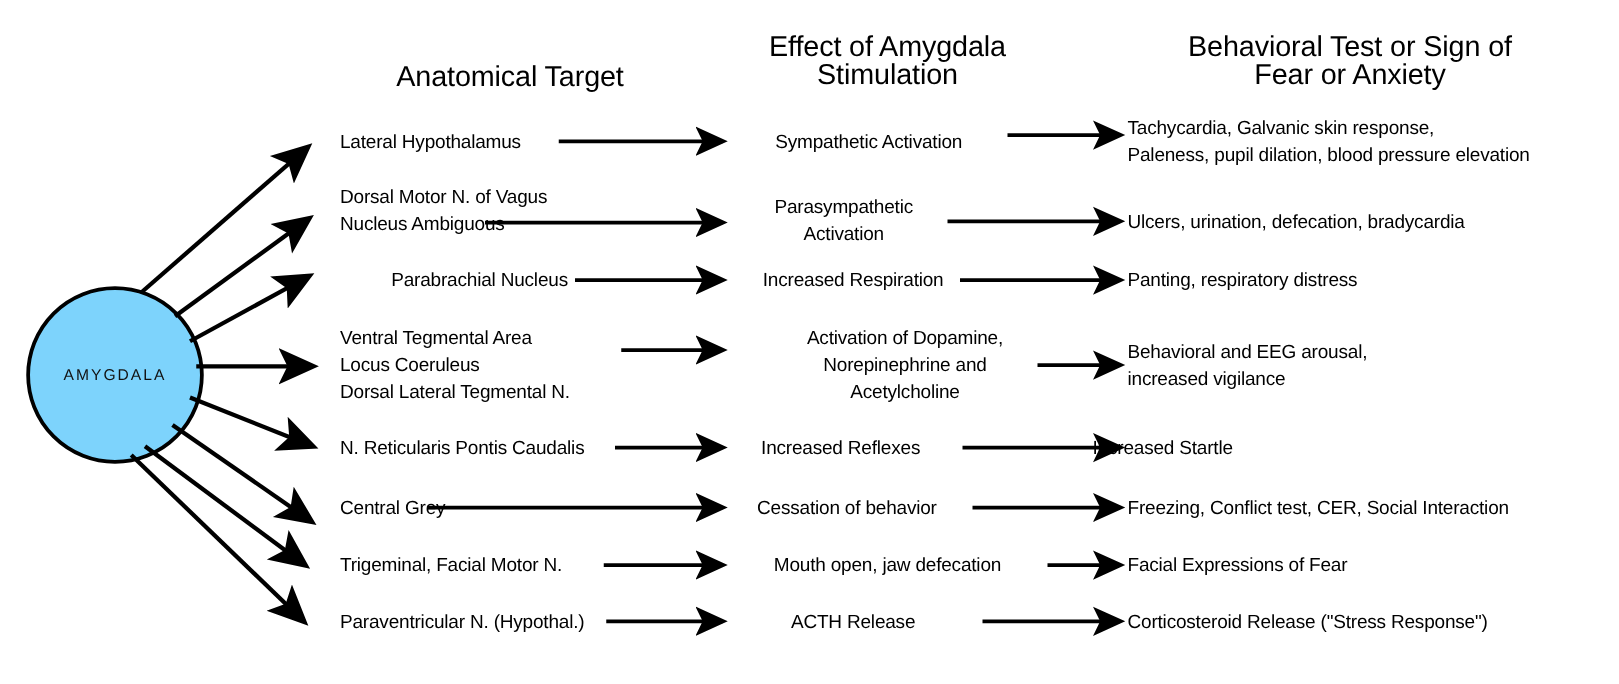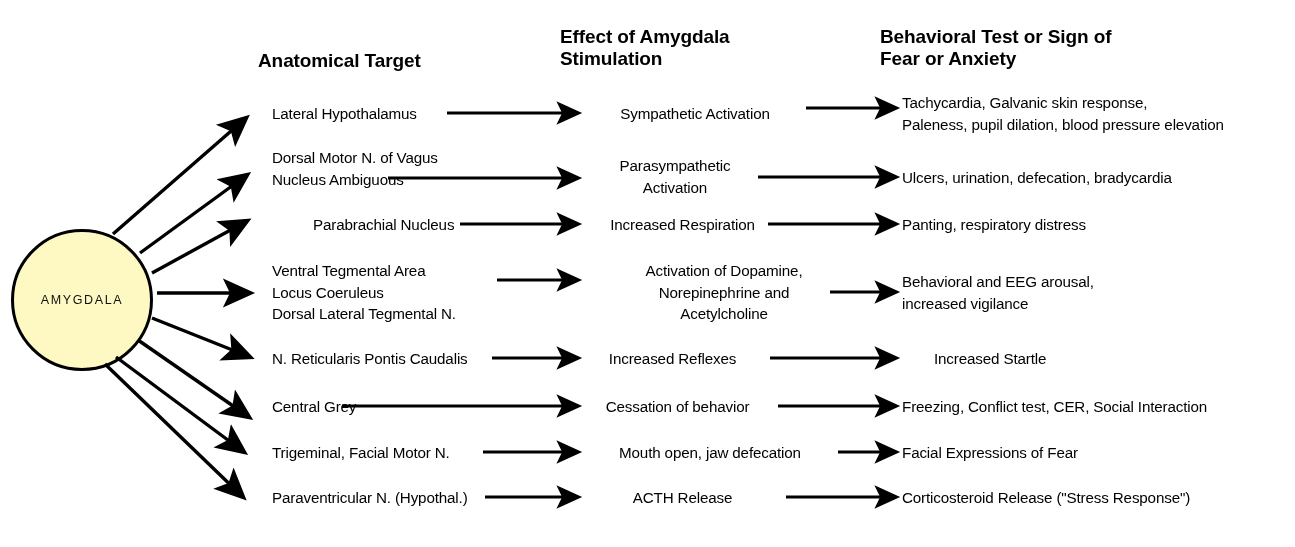--- a/index.html
+++ b/index.html
@@ -22,24 +22,24 @@
   #edges-layer {
     position: absolute;
     left: 0;
     top: 0;
     width: 1295px;
     height: 547px;
     pointer-events: none;
   }
   .col-header {
     position: absolute;
-    font-weight: bold;
-    font-size: 19px;
+    font-weight: normal;
+    font-size: 23px;
     line-height: 22px;
-    text-align: left;
+    text-align: center;
     letter-spacing: -0.1px;
     white-space: pre-line;
   }
   #header-anatomical {
     left: 258px;
     top: 50px;
     width: 300px;
   }
   #header-effect {
     left: 560px;
@@ -58,27 +58,27 @@
     font-weight: 500;
     letter-spacing: -0.15px;
     white-space: pre-line;
   }
   .col1 { text-align: left; }
   .col2 { text-align: center; }
   .col3 { text-align: left; }
 
   #amygdala-node {
     position: absolute;
-    left: 11px;
+    left: 21px;
     top: 229px;
     width: 136px;
     height: 136px;
     border: 3px solid #000000;
     border-radius: 50%;
-    background: #fef9c3;
+    background: #7dd3fc;
     display: flex;
     align-items: center;
     justify-content: center;
   }
   #amygdala-label {
     font-size: 12.5px;
     letter-spacing: 1.6px;
     font-weight: 500;
     color: #111111;
   }
@@ -165,18 +165,18 @@
   <div class="node-label col2" style="left:590px; top:396px; width:175px;">Cessation of behavior</div>
   <div class="node-label col2" style="left:590px; top:442px; width:240px;">Mouth open, jaw defecation</div>
   <div class="node-label col2" style="left:590px; top:487px; width:185px;">ACTH Release</div>
 
   <div class="node-label col3" style="left:902px; top:92px; width:400px;">Tachycardia, Galvanic skin response,
 Paleness, pupil dilation, blood pressure elevation</div>
   <div class="node-label col3" style="left:902px; top:167px; width:380px;">Ulcers, urination, defecation, bradycardia</div>
   <div class="node-label col3" style="left:902px; top:271px; width:330px;">Behavioral and EEG arousal,
 increased vigilance</div>
   <div class="node-label col3" style="left:902px; top:214px; width:330px;">Panting, respiratory distress</div>
-  <div class="node-label col3" style="left:934px; top:348px; width:300px;">Increased Startle</div>
+  <div class="node-label col3" style="left:874px; top:348px; width:300px;">Increased Startle</div>
   <div class="node-label col3" style="left:902px; top:396px; width:390px;">Freezing, Conflict test, CER, Social Interaction</div>
   <div class="node-label col3" style="left:902px; top:442px; width:330px;">Facial Expressions of Fear</div>
   <div class="node-label col3" style="left:902px; top:487px; width:390px;">Corticosteroid Release ("Stress Response")</div>
 
 </div>
 
 </body></html>

